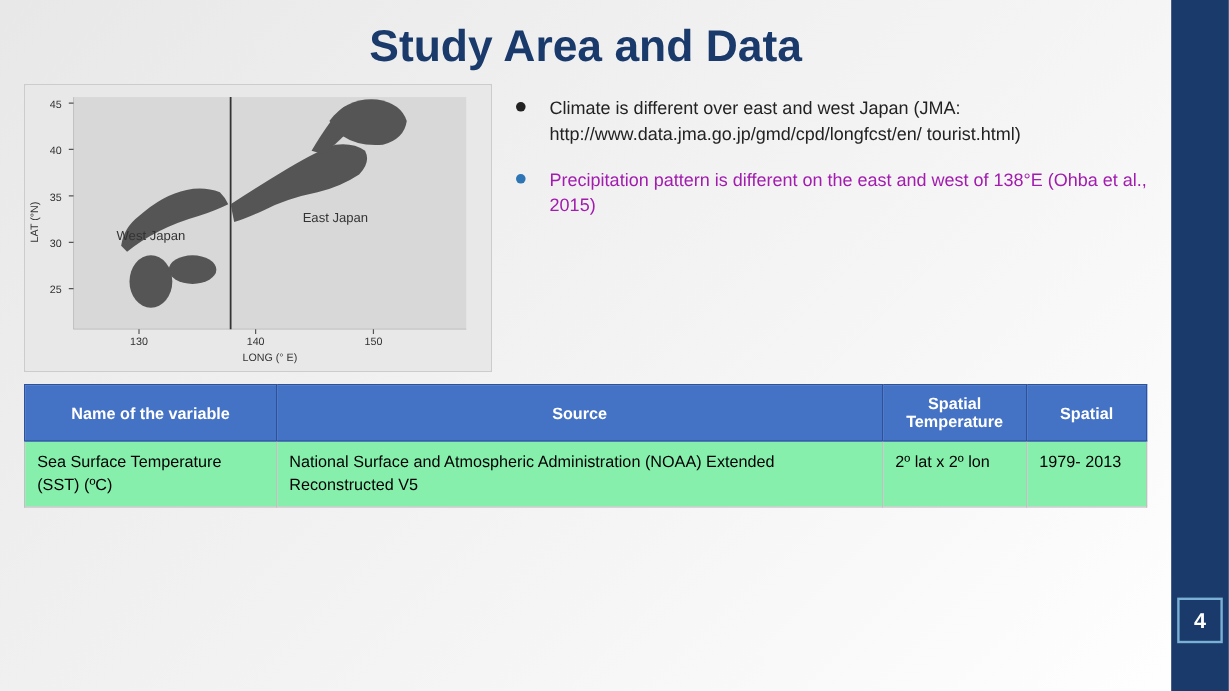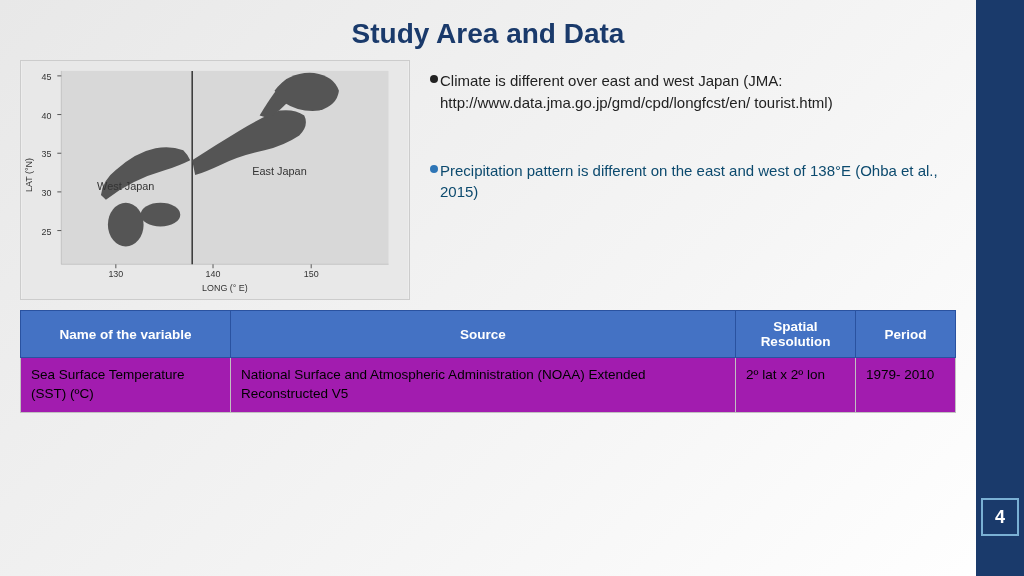--- a/index.html
+++ b/index.html
@@ -47,21 +47,21 @@
       right: 48px;
       height: 576px;
       display: flex;
       flex-direction: column;
     }
 
     
     .title {
       text-align: center;
       padding: 18px 20px 10px;
-      font-size: 28px;
+      font-size: 37px;
       font-weight: bold;
       color: #1a3a6b;
     }
 
     
     .upper-section {
       display: flex;
       flex-direction: row;
       padding: 0 20px;
       gap: 20px;
@@ -88,38 +88,37 @@
       flex: 1;
       padding: 10px 0;
       display: flex;
       flex-direction: column;
       gap: 16px;
     }
 
     .bullet-item {
       display: flex;
       align-items: flex-start;
-      gap: 2px;
+      gap: 20px;
       font-size: 15px;
       line-height: 1.45;
       color: #222;
     }
 
     .bullet-item .dot {
       width: 8px;
       height: 8px;
       border-radius: 50%;
       background: #222;
       flex-shrink: 0;
       margin-top: 5px;
     }
 
     .bullet-item.blue-text {
-      color: #0c4a6e;
-      margin-top: 30px;
+      color: #a21caf;
     }
 
     .bullet-item.blue-text .dot {
       background: #2e75b6;
     }
 
     
     .table-section {
       padding: 10px 20px 10px;
       flex: 1;
@@ -137,21 +136,21 @@
     }
 
     thead th {
       padding: 8px 10px;
       text-align: center;
       font-weight: bold;
       border: 1px solid #2a52a0;
     }
 
     tbody tr {
-      background: #a21caf;
+      background: #86efac;
       border-bottom: 1px solid #c0c0c0;
     }
 
     tbody tr:nth-child(even) {
       background: #f7f7f7;
     }
 
     tbody td {
       padding: 8px 10px;
       border: 1px solid #c0c0c0;
@@ -241,30 +240,30 @@
       </div>
     </div>
   </div>
 
   <div class="table-section">
     <table>
       <thead>
         <tr>
           <th class="col-name">Name of the variable</th>
           <th class="col-source">Source</th>
-          <th class="col-spatial">Spatial Resolution</th>
-          <th class="col-period">Period</th>
+          <th class="col-spatial">Spatial Temperature</th>
+          <th class="col-period">Spatial</th>
         </tr>
       </thead>
       <tbody>
         <tr>
           <td>Sea Surface Temperature (SST) (ºC)</td>
           <td>National Surface and Atmospheric Administration (NOAA) Extended Reconstructed V5</td>
           <td>2º lat x 2º lon</td>
-          <td>1979- 2010</td>
+          <td>1979- 2013</td>
         </tr>
       </tbody>
     </table>
   </div>
 </div>
 
 <div class="right-bar">
   <div class="page-number-bracket">4</div>
 </div>
 

